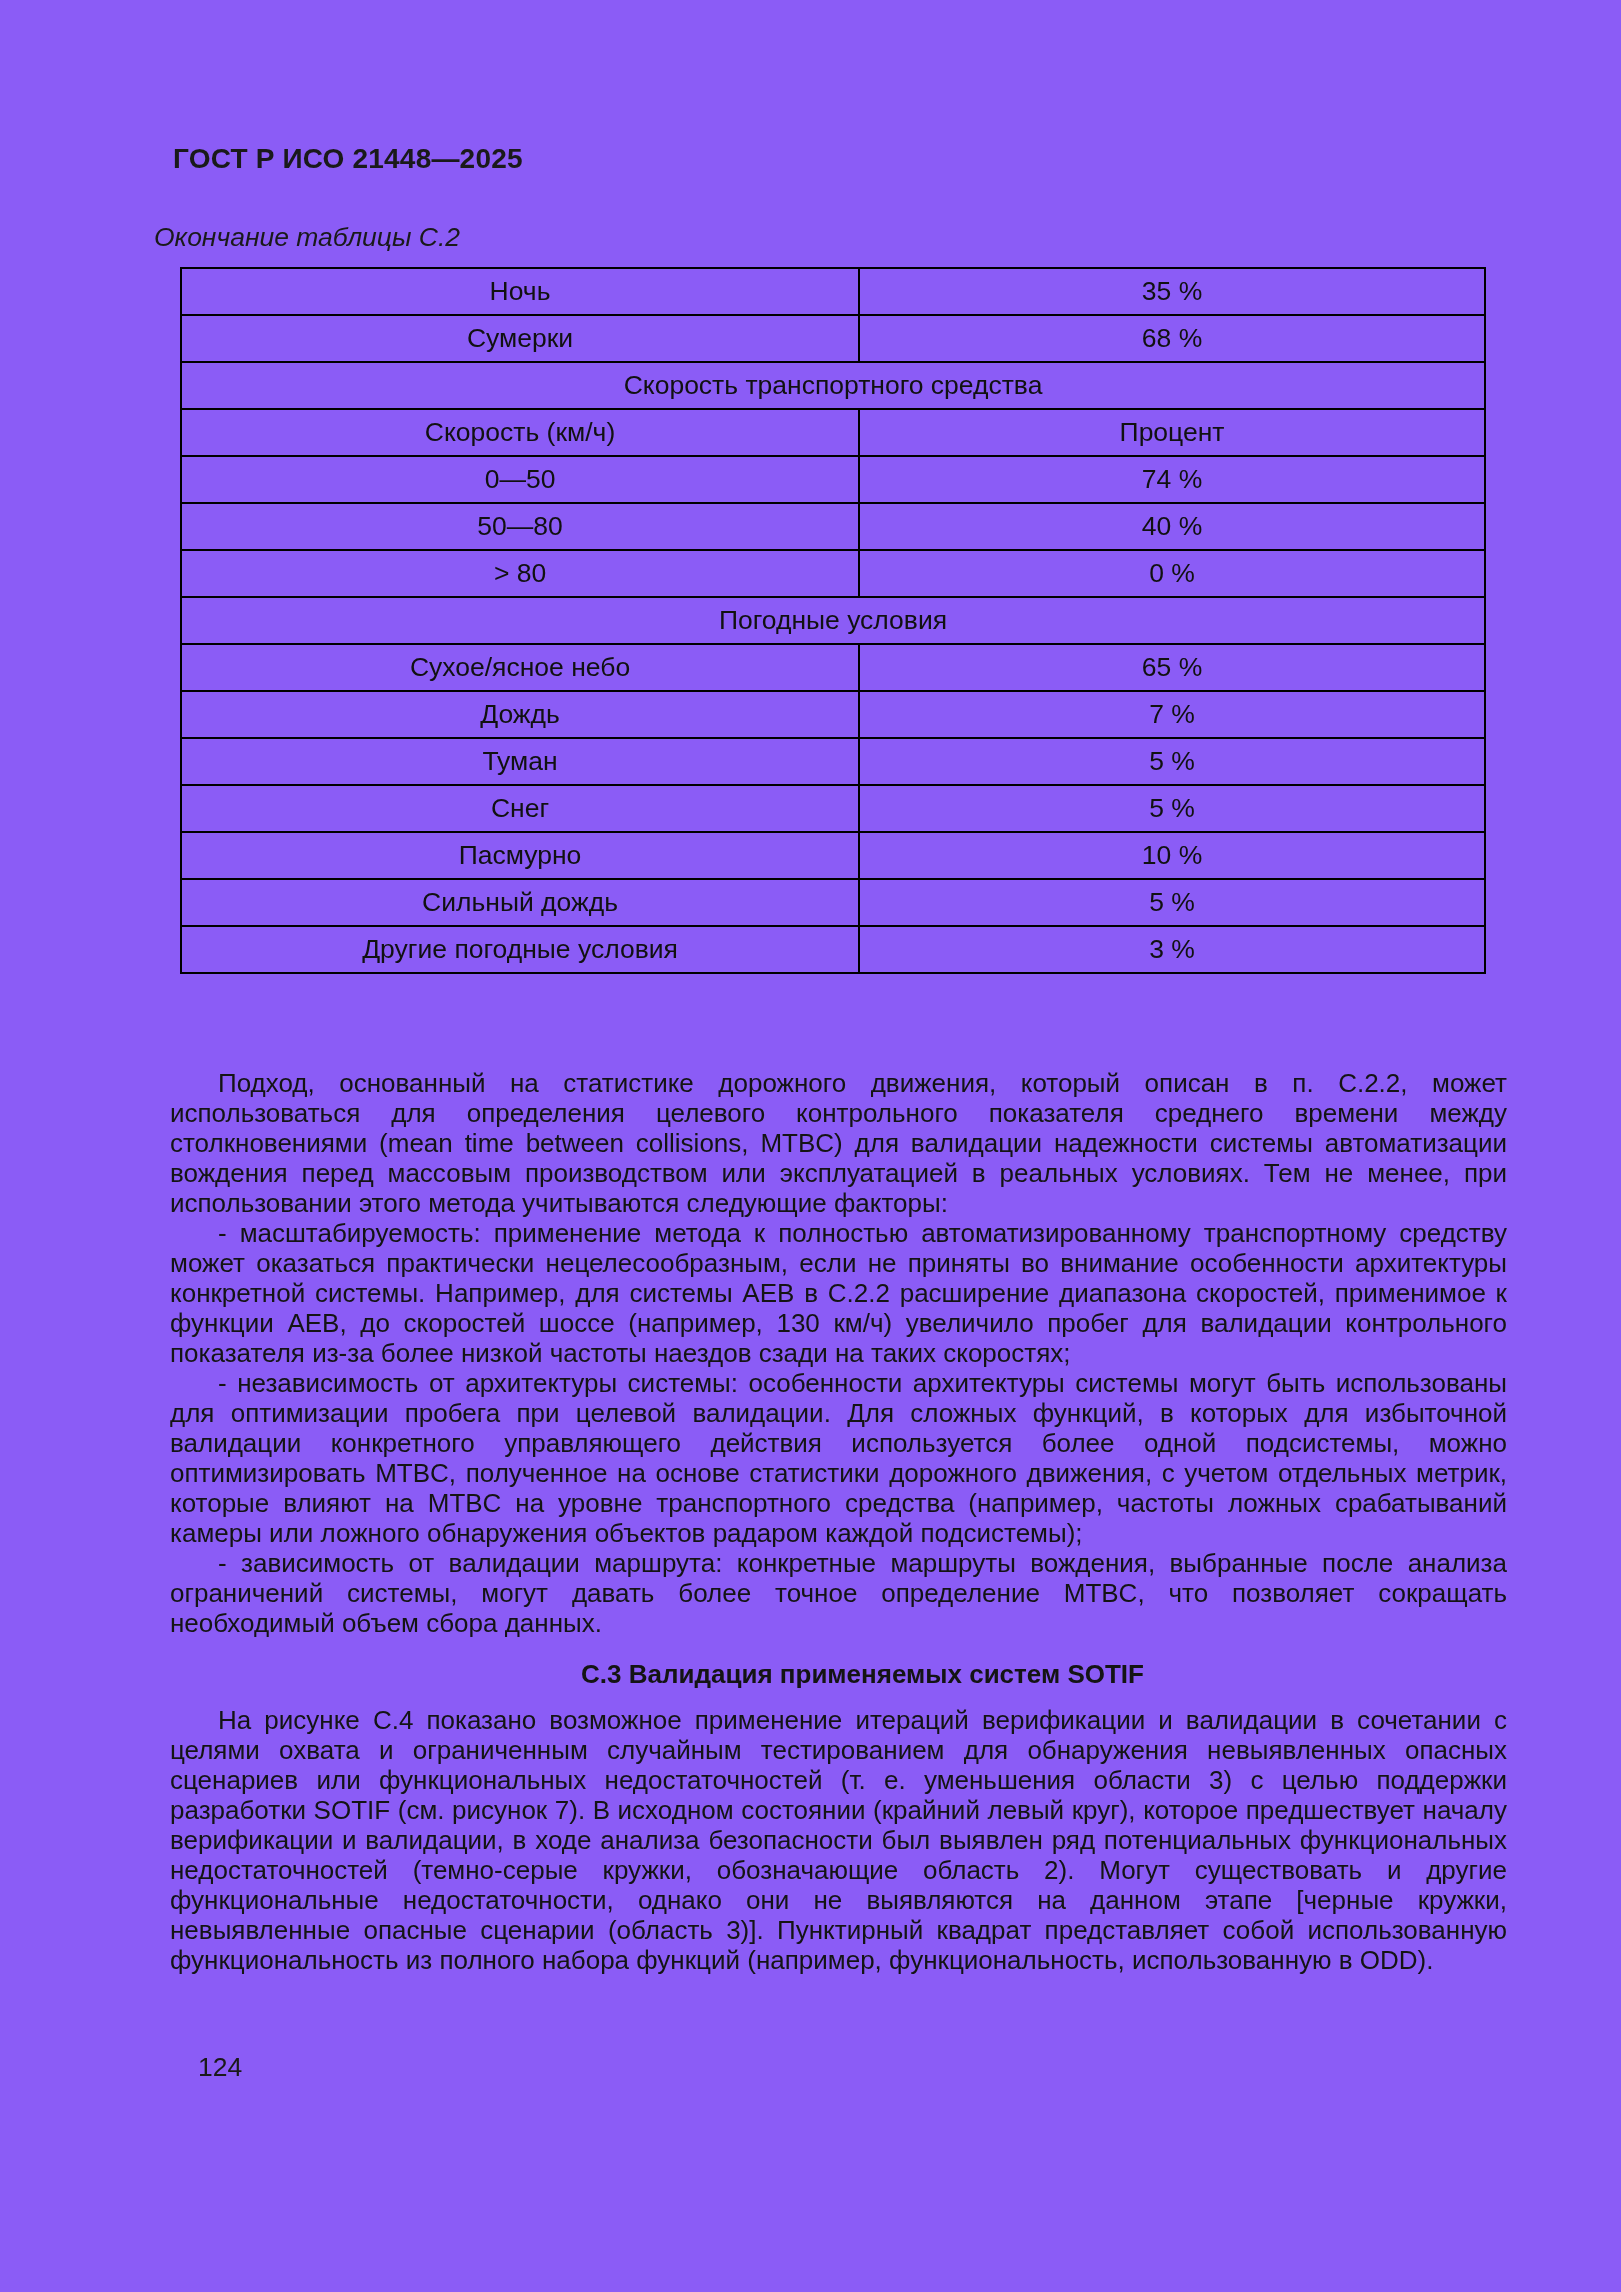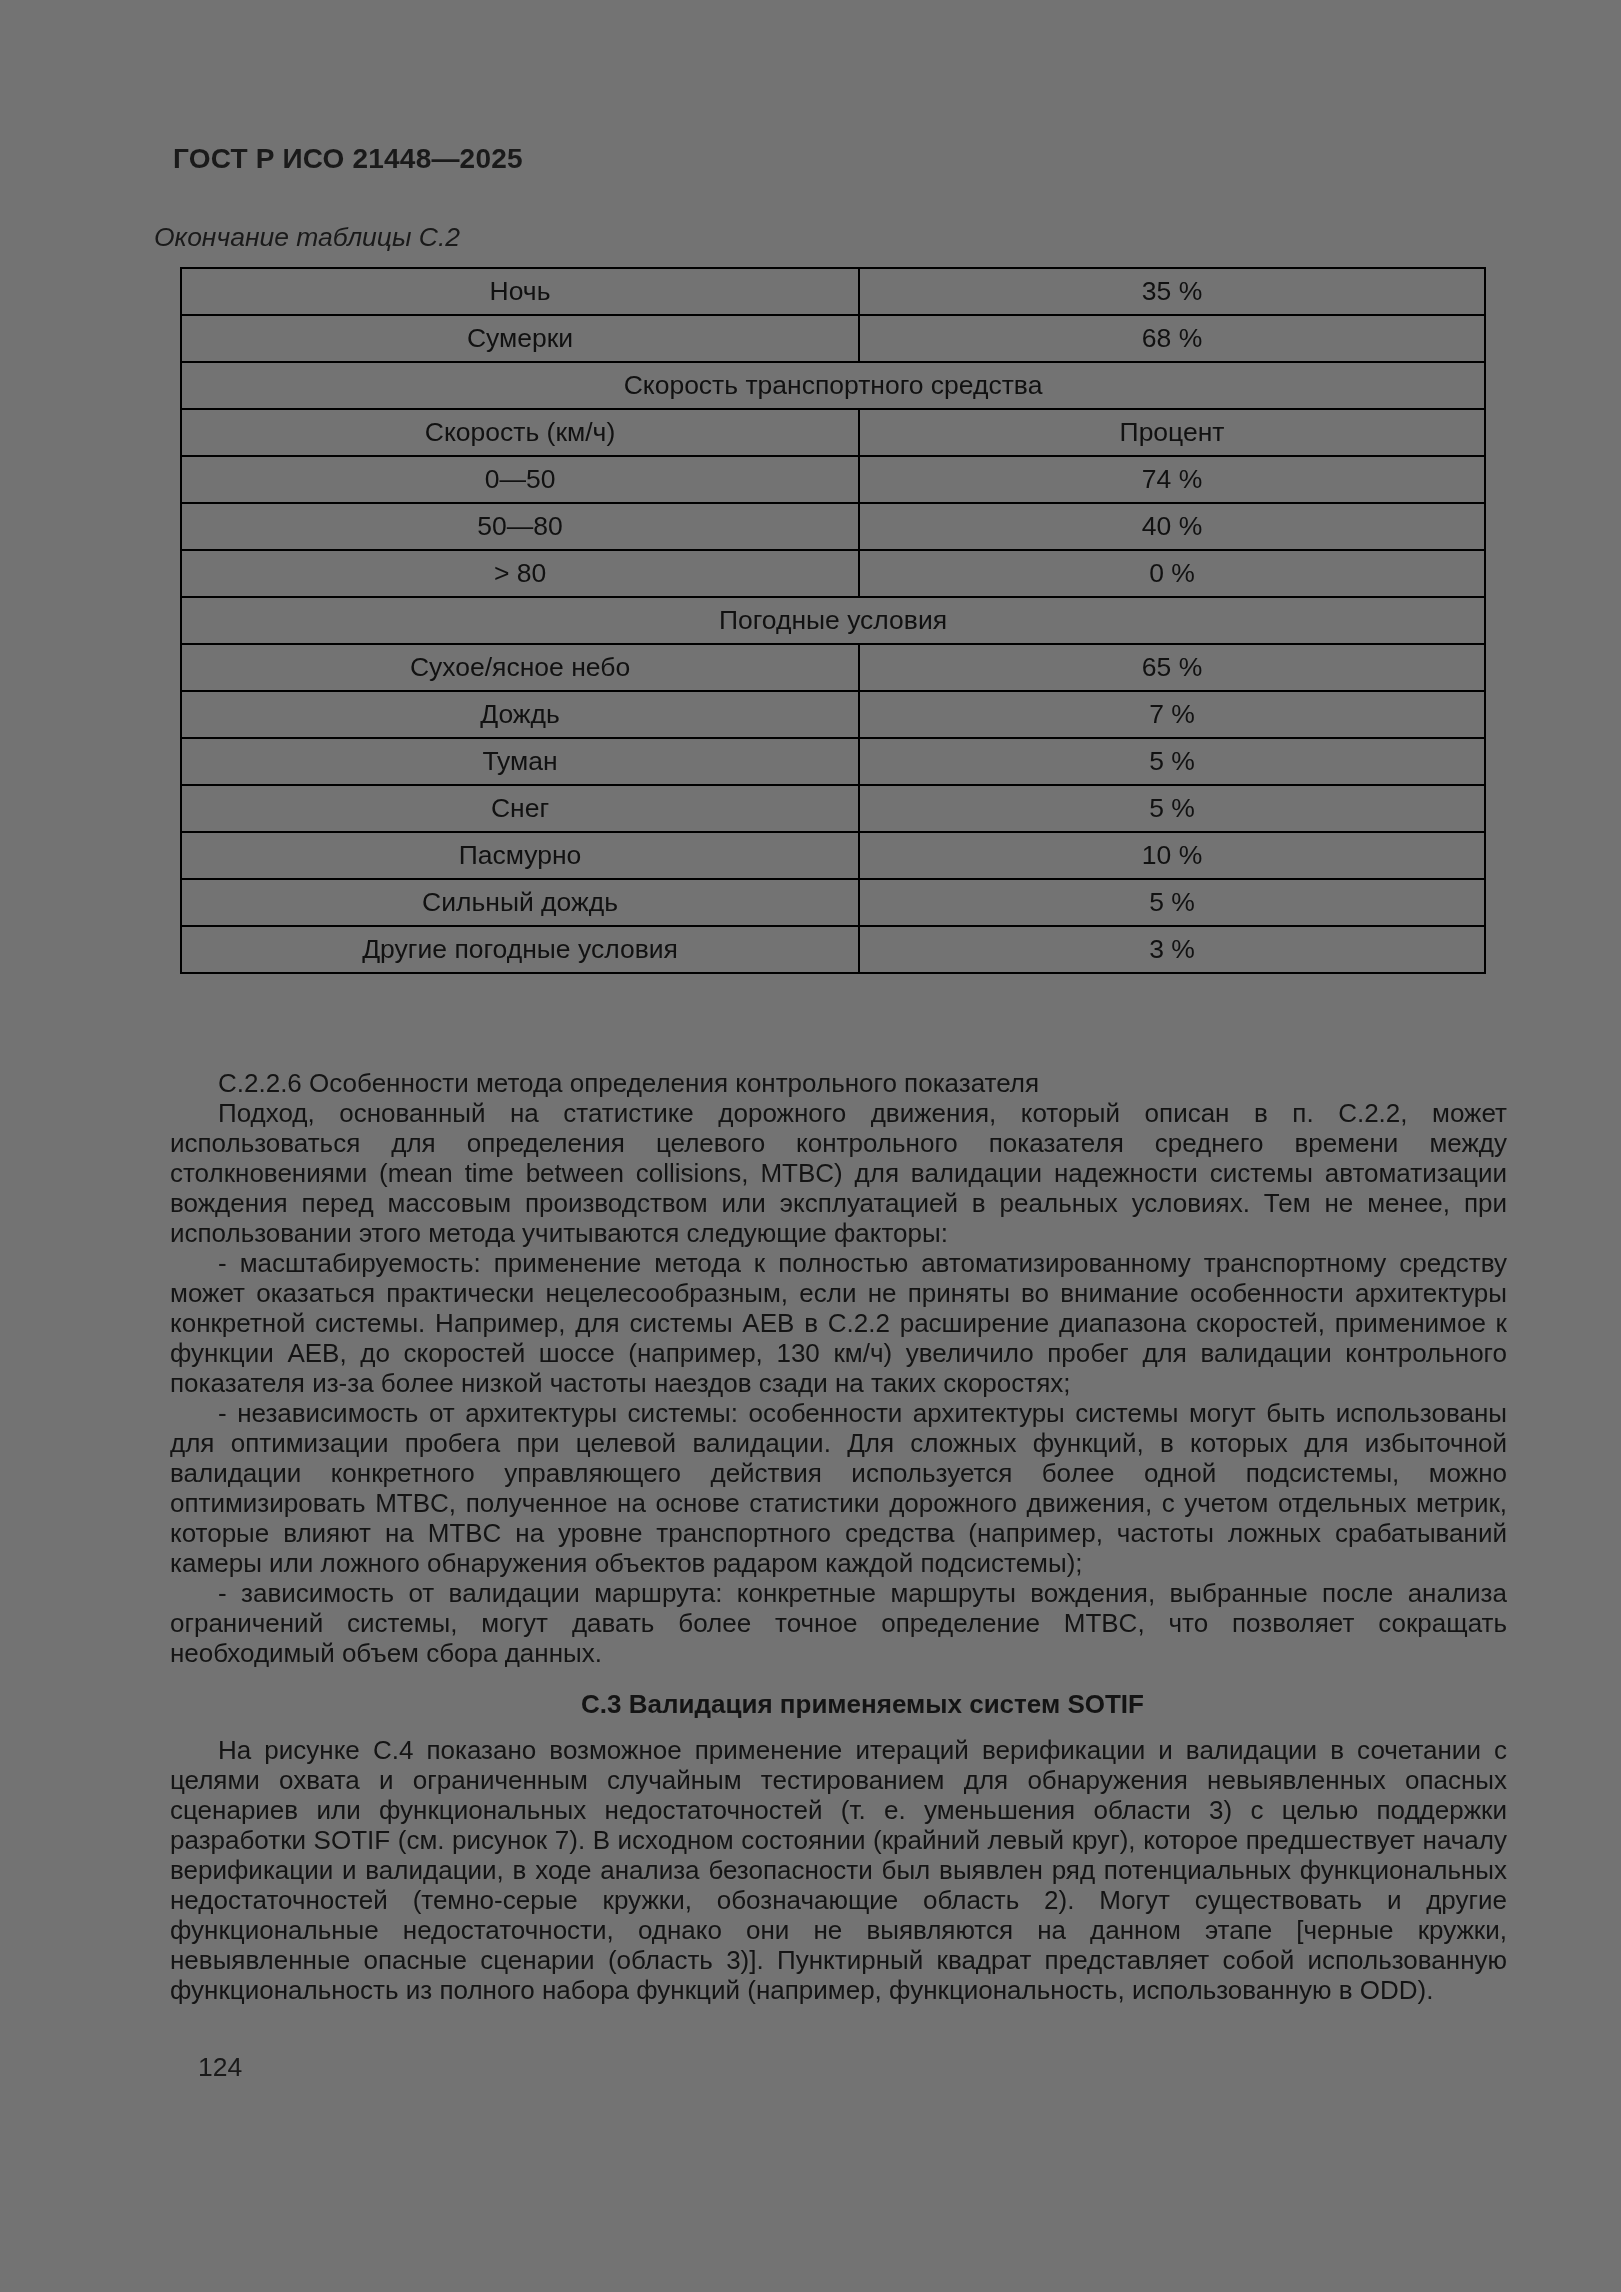--- a/index.html
+++ b/index.html
@@ -1,20 +1,20 @@
 <!DOCTYPE html>
 <html lang="ru"><head>
 <meta charset="utf-8">
 <style>
   html, body { margin: 0; padding: 0; background: #ffffff; }
   .page {
     position: relative;
     width: 1621px;
     height: 2293px;
-    background: #737373;
+    background: #8b5cf6;
     color: #1a1a1a;
     font-family: "Liberation Sans", sans-serif;
     overflow: hidden;
   }
   .running-header {
     position: absolute;
     left: 173px;
     top: 143px;
     font-size: 28px;
     font-weight: bold;
@@ -147,21 +147,20 @@
         <td>5 %</td>
       </tr>
       <tr>
         <td>Другие погодные условия</td>
         <td>3 %</td>
       </tr>
     </tbody>
   </table>
 
   <div class="body-text">
-    <p class="para">С.2.2.6 Особенности метода определения контрольного показателя</p>
     <p class="para">Подход, основанный на статистике дорожного движения, который описан в п. С.2.2, может использоваться для определения целевого контрольного показателя среднего времени между столкновениями (mean time between collisions, MTBC) для валидации надежности системы автоматизации вождения перед массовым производством или эксплуатацией в реальных условиях. Тем не менее, при использовании этого метода учитываются следующие факторы:</p>
     <p class="para">- масштабируемость: применение метода к полностью автоматизированному транспортному средству может оказаться практически нецелесообразным, если не приняты во внимание особенности архитектуры конкретной системы. Например, для системы AEB в С.2.2 расширение диапазона скоростей, применимое к функции AEB, до скоростей шоссе (например, 130 км/ч) увеличило пробег для валидации контрольного показателя из-за более низкой частоты наездов сзади на таких скоростях;</p>
     <p class="para">- независимость от архитектуры системы: особенности архитектуры системы могут быть использованы для оптимизации пробега при целевой валидации. Для сложных функций, в которых для избыточной валидации конкретного управляющего действия используется более одной подсистемы, можно оптимизировать MTBC, полученное на основе статистики дорожного движения, с учетом отдельных метрик, которые влияют на MTBC на уровне транспортного средства (например, частоты ложных срабатываний камеры или ложного обнаружения объектов радаром каждой подсистемы);</p>
     <p class="para">- зависимость от валидации маршрута: конкретные маршруты вождения, выбранные после анализа ограничений системы, могут давать более точное определение MTBC, что позволяет сокращать необходимый объем сбора данных.</p>
     <p class="heading-c3">С.3 Валидация применяемых систем SOTIF</p>
     <p class="para">На рисунке С.4 показано возможное применение итераций верификации и валидации в сочетании с целями охвата и ограниченным случайным тестированием для обнаружения невыявленных опасных сценариев или функциональных недостаточностей (т. е. уменьшения области 3) с целью поддержки разработки SOTIF (см. рисунок 7). В исходном состоянии (крайний левый круг), которое предшествует началу верификации и валидации, в ходе анализа безопасности был выявлен ряд потенциальных функциональных недостаточностей (темно-серые кружки, обозначающие область 2). Могут существовать и другие функциональные недостаточности, однако они не выявляются на данном этапе [черные кружки, невыявленные опасные сценарии (область 3)]. Пунктирный квадрат представляет собой использованную функциональность из полного набора функций (например, функциональность, использованную в ODD).</p>
   </div>
 
   <div class="page-number">124</div>
 

